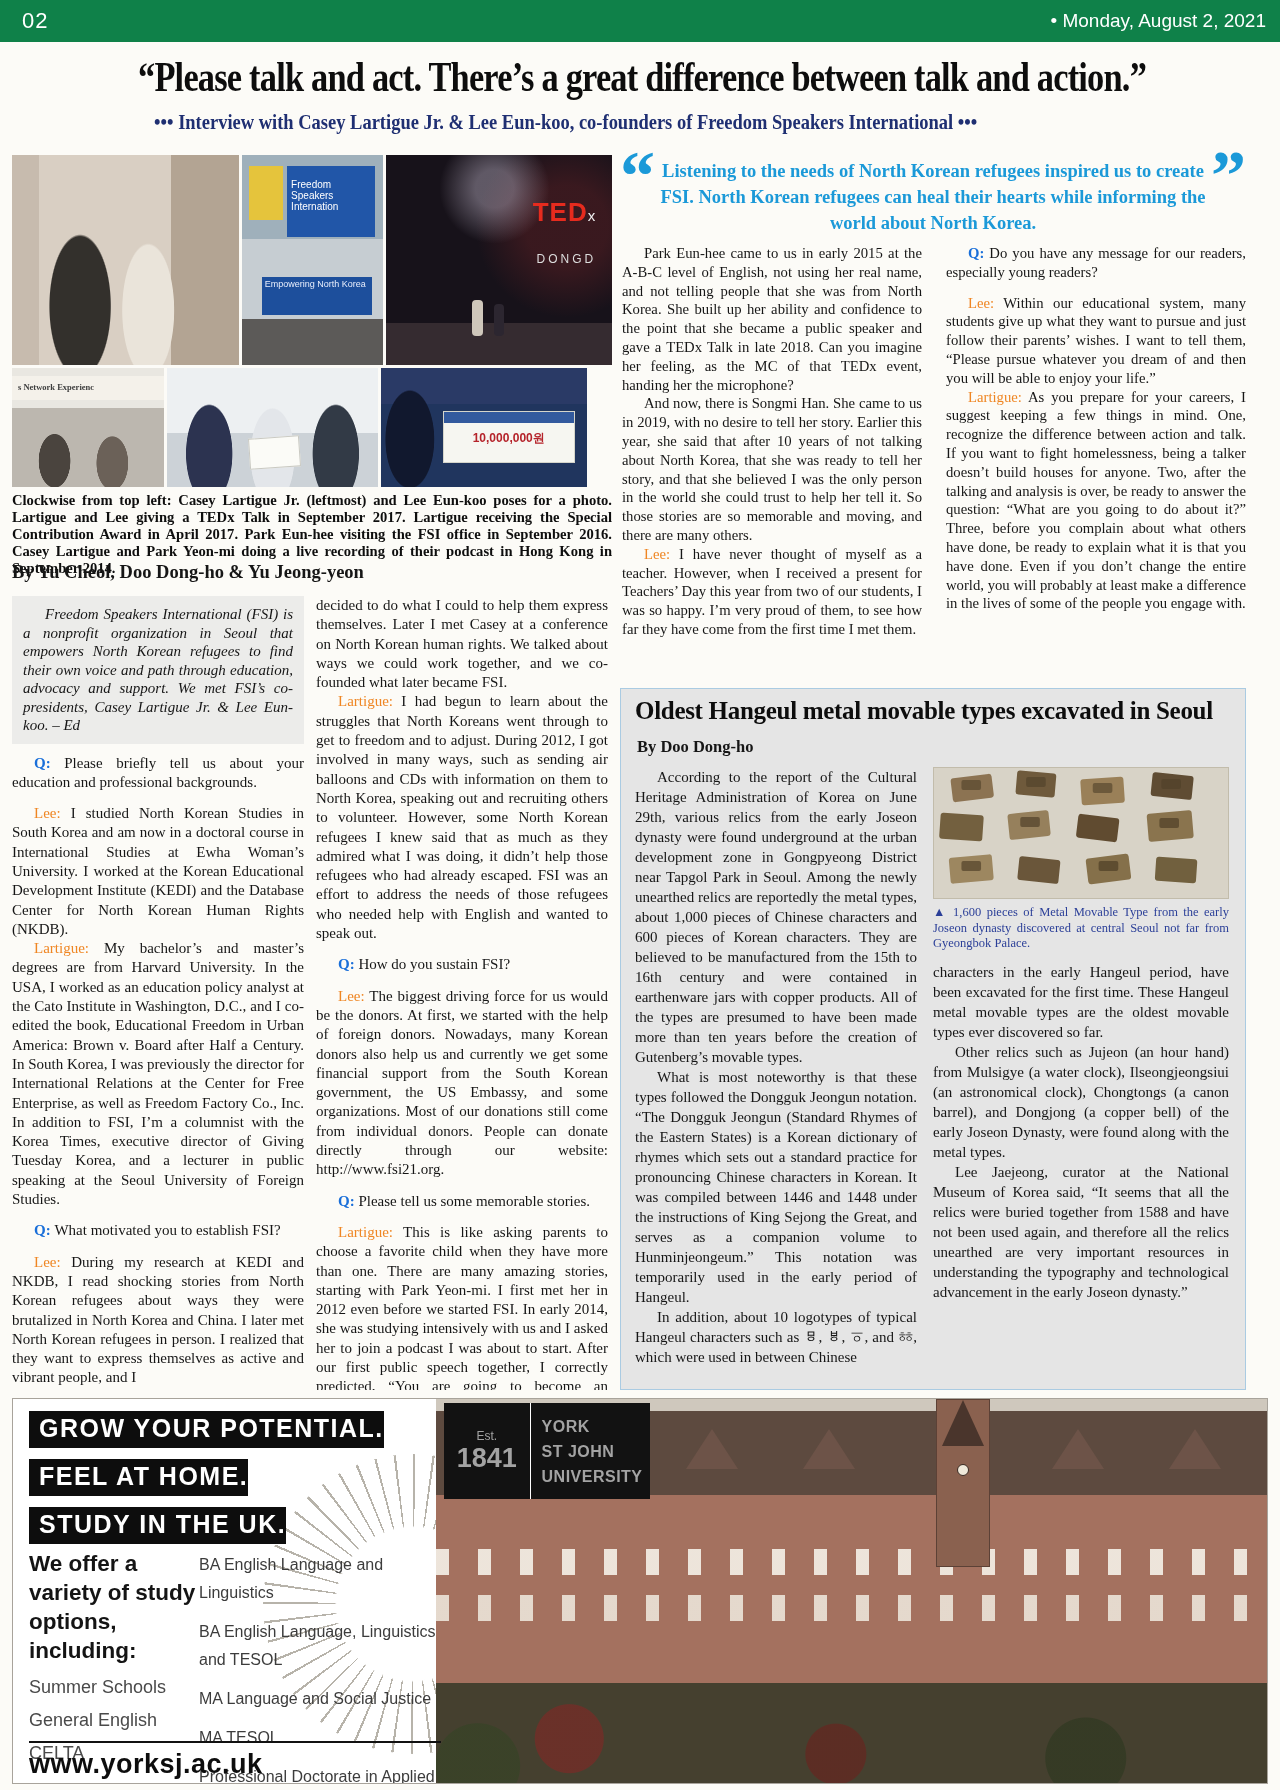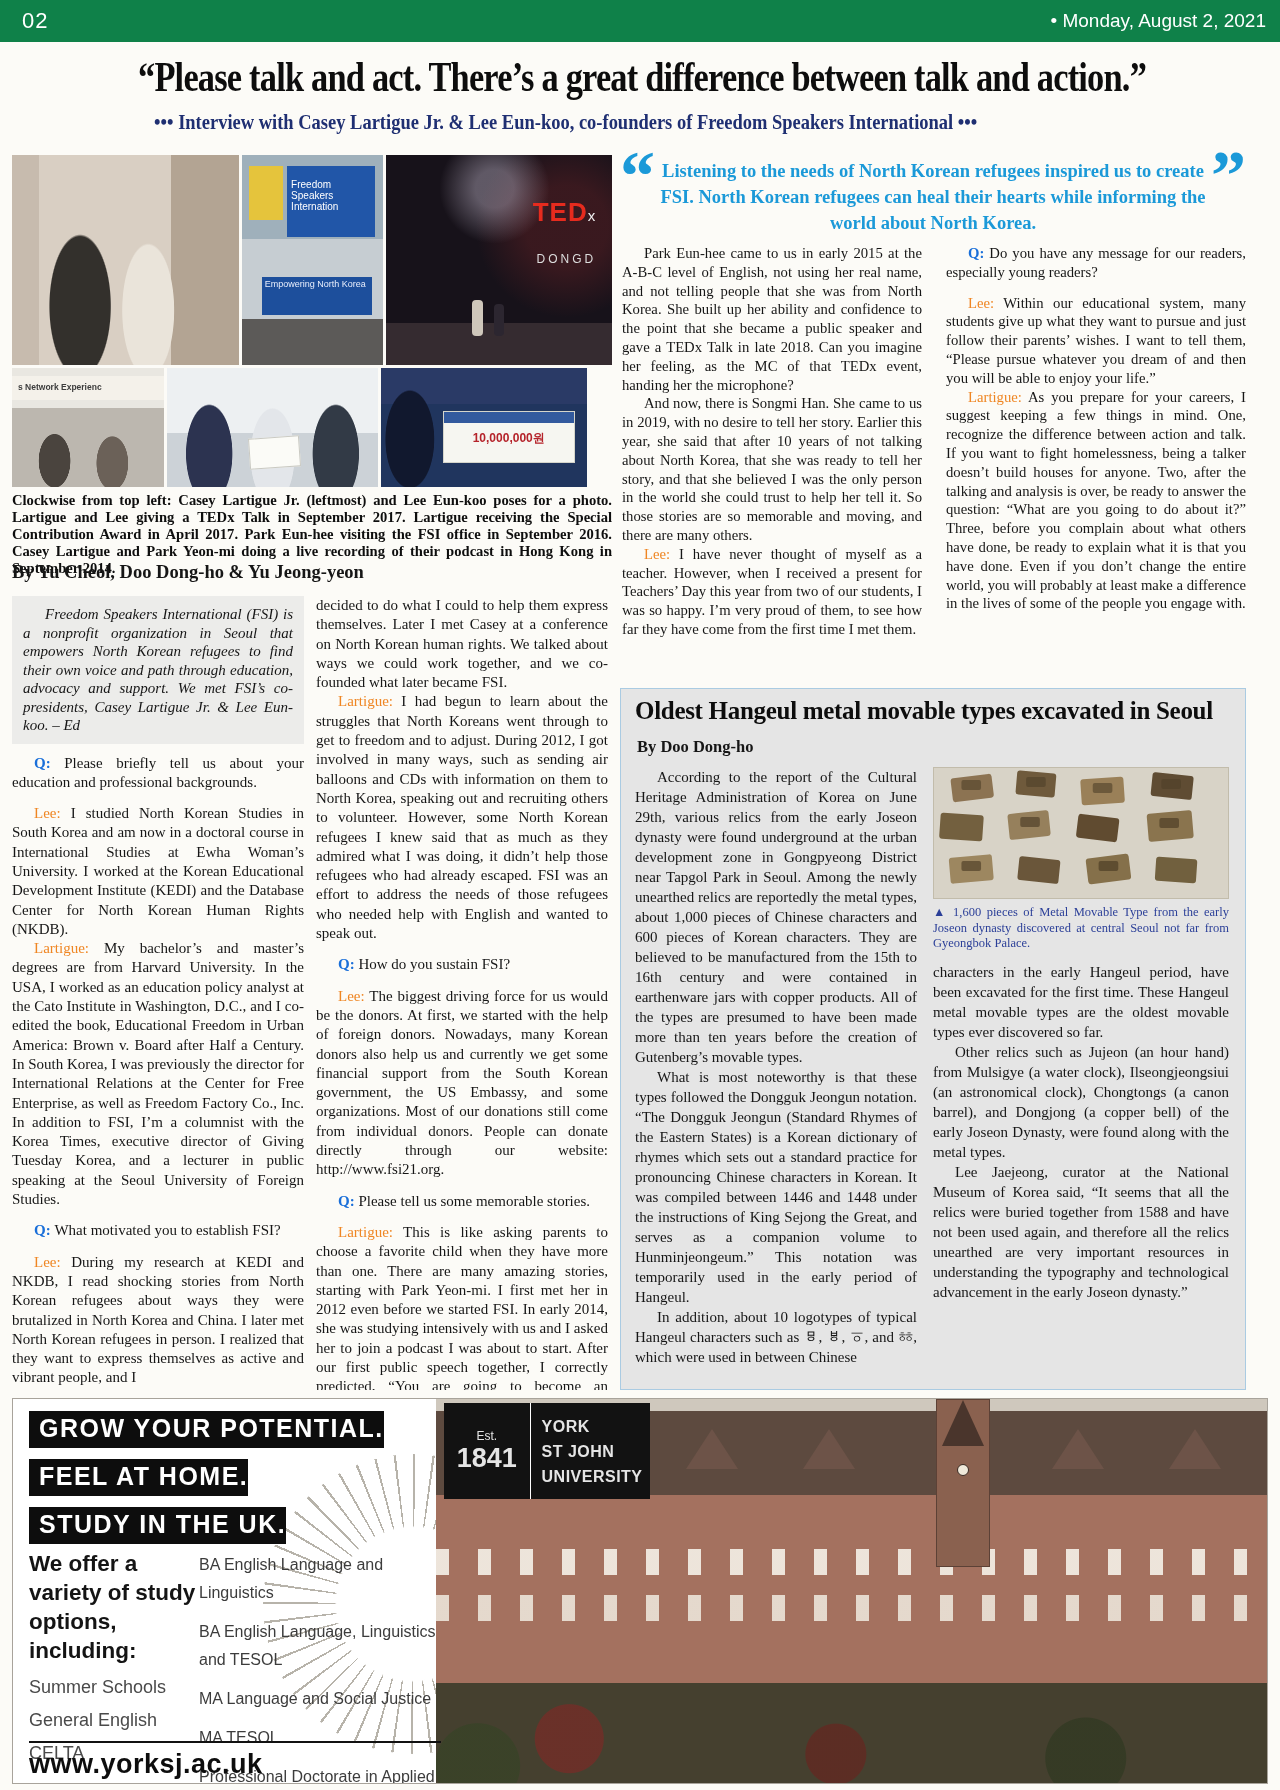--- a/index.html
+++ b/index.html
@@ -46,21 +46,21 @@
     linear-gradient(180deg,#17121a 0 80%,#352b30 80% 100%);}
   .tedx{position:absolute;right:7%;top:20%;font-family:"Liberation Sans",sans-serif;font-weight:700;font-size:26px;color:var(--tedx-red);letter-spacing:1px;}
   .tedx small{color:#eee;font-size:15px;font-weight:400;}
   .tedloc{position:absolute;right:7%;top:46%;color:#ddd;font-family:"Liberation Sans",sans-serif;font-size:12px;letter-spacing:3px;}
   .stagefig{position:absolute;left:38%;bottom:14%;width:11px;height:36px;background:#cfc7bb;border-radius:4px;}
   .stagefig2{position:absolute;left:48%;bottom:14%;width:10px;height:32px;background:#2c2630;border-radius:4px;}
   #ph4{width:152px;background:
     radial-gradient(ellipse 26px 44px at 28% 78%, #4a443e 0 60%, transparent 62%),
     radial-gradient(ellipse 26px 44px at 66% 80%, #6b6158 0 60%, transparent 62%),
     linear-gradient(180deg,#e9e7e1 0 34%,#bcb7af 34% 100%);}
-  .ph4-banner{position:absolute;left:0;top:7%;width:100%;height:20%;background:#f4f1ea;color:#3d3d3d;font-family:Liberation Sans, sans-serif;font-size:8.5px;font-weight:700;line-height:22px;padding-left:6px;white-space:nowrap;}
+  .ph4-banner{position:absolute;left:0;top:7%;width:100%;height:20%;background:#f4f1ea;color:#3d3d3d;font-family:Liberation Serif, serif;font-size:8.5px;font-weight:700;line-height:22px;padding-left:6px;white-space:nowrap;}
   #ph5{width:211px;background:
     radial-gradient(ellipse 38px 80px at 20% 72%, #2c3350 0 60%, transparent 62%),
     radial-gradient(ellipse 36px 78px at 50% 74%, #e3e6ea 0 60%, transparent 62%),
     radial-gradient(ellipse 38px 80px at 80% 72%, #323a46 0 60%, transparent 62%),
     linear-gradient(180deg,#edf0f2 0 55%,#ccd2d7 55% 100%);}
   .ph5-cert{position:absolute;left:39%;top:58%;width:24%;height:26%;background:#fbfbf7;border:1px solid #c9c9c2;transform:rotate(-4deg);}
   #ph6{width:206px;background:
     radial-gradient(ellipse 40px 80px at 14% 60%, #11182e 0 60%, transparent 62%),
     linear-gradient(180deg,#2a3a66 0 30%,#20355e 30% 100%);}
   .ph6-check{position:absolute;left:30%;top:36%;width:64%;height:44%;background:#f6f6f1;border:1px solid #d5d5cb;}
@@ -128,21 +128,21 @@
       repeating-linear-gradient(90deg, rgba(245,241,232,.9) 0 13px, rgba(0,0,0,0) 13px 42px),
       repeating-linear-gradient(90deg, rgba(240,235,224,.85) 0 13px, rgba(0,0,0,0) 13px 42px),
       linear-gradient(180deg,#cfc8bd 0 12px,#5d4a3f 12px 96px,#a4715f 96px 284px,#45402f 284px 100%);
     background-size:auto,auto,auto,auto,100% 26px,100% 26px,100% 100%;
     background-position:0 0,0 0,0 0,0 0,0 150px,0 196px,0 0;}
   .gable{position:absolute;top:30px;width:0;height:0;border-left:26px solid transparent;border-right:26px solid transparent;border-bottom:40px solid #6d5348;}
   .tower{position:absolute;left:60%;top:0;width:54px;height:168px;background:#8a614f;border:1px solid #5c4136;}
   .spire{position:absolute;left:5px;top:0;width:0;height:0;border-left:21px solid transparent;border-right:21px solid transparent;border-bottom:46px solid #4a352c;}
   .clock{position:absolute;left:20px;top:64px;width:12px;height:12px;border-radius:50%;background:#efe9da;border:1px solid #3a2a22;}
 
-  .logo{position:absolute;left:431px;top:4px;width:206px;height:96px;background:#121212;display:flex;z-index:4;color:#e5e5e5;}
+  .logo{position:absolute;left:431px;top:4px;width:206px;height:96px;background:#121212;display:flex;z-index:4;color:#a3a3a3;}
   .logo-left{width:42%;border-right:1.5px solid #fff;display:flex;flex-direction:column;align-items:center;justify-content:center;}
   .logo-est{font-size:12px;}
   .logo-year{font-size:27px;font-weight:700;}
   .logo-right{flex:1;display:flex;flex-direction:column;justify-content:center;padding-left:11px;}
   .logo-right .list-item{font-size:16px;font-weight:700;letter-spacing:.5px;line-height:25px;}
 </style>
 </head>
 <body>
 
 <div id="page">

